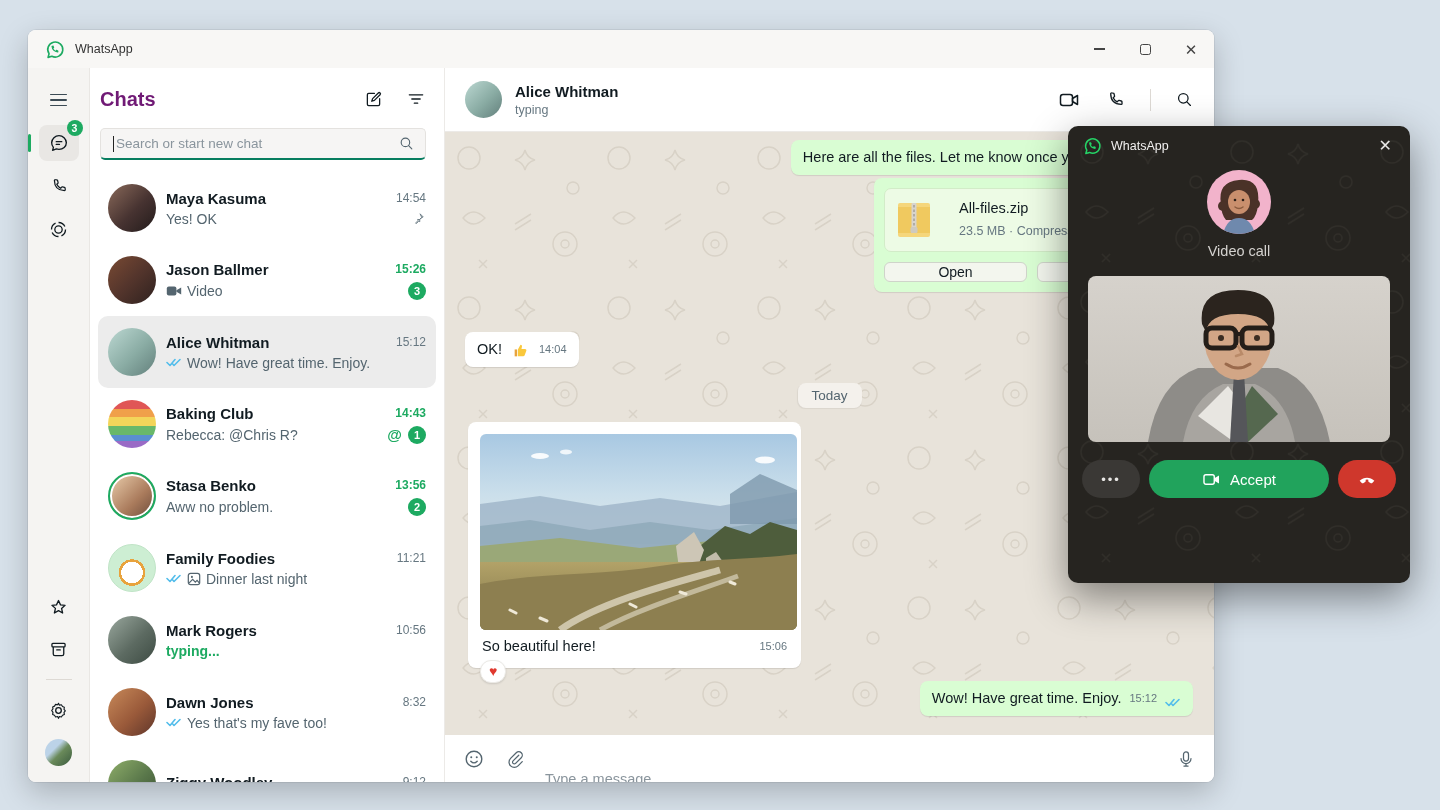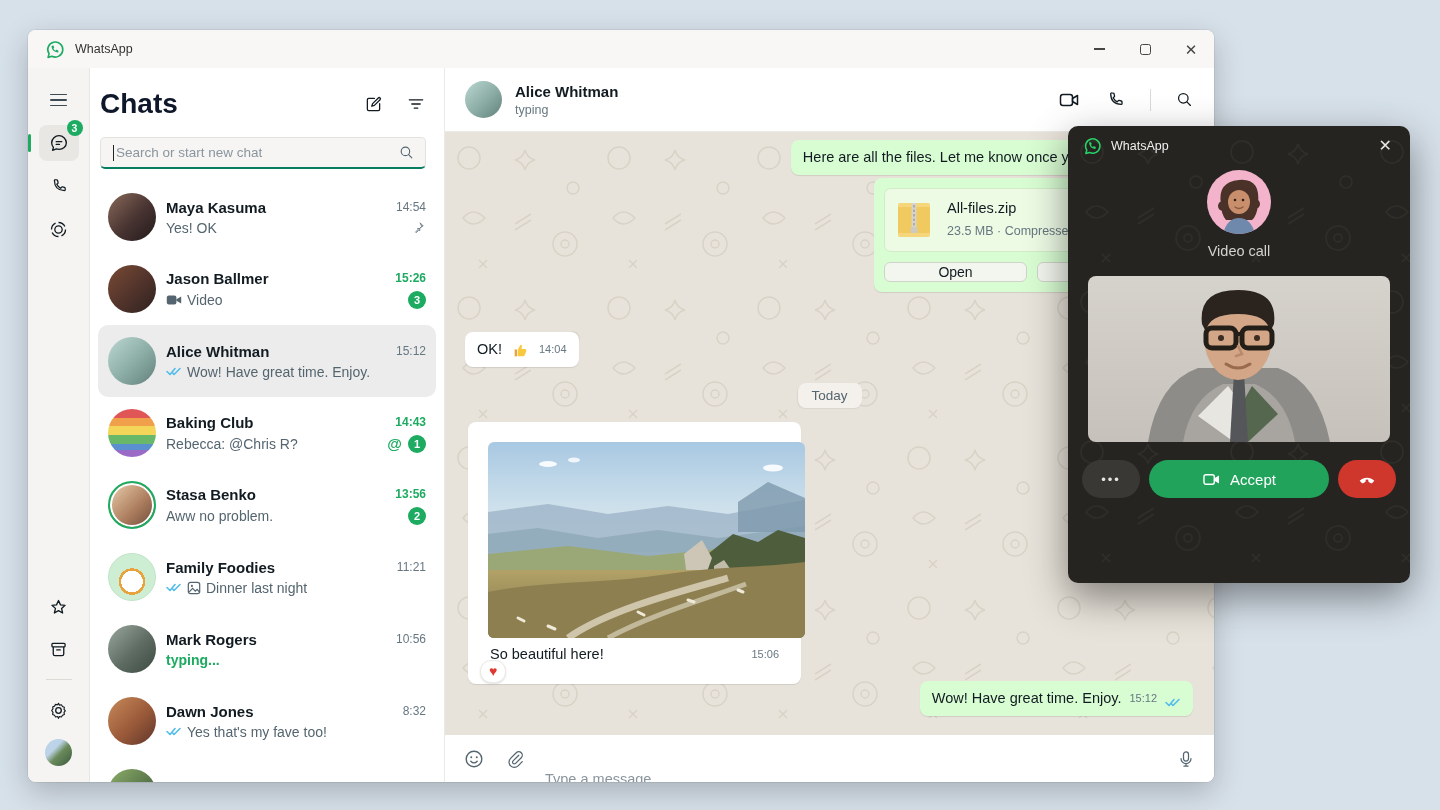--- a/index.html
+++ b/index.html
@@ -44,21 +44,21 @@
   .av-stasa { background:linear-gradient(135deg,#ecd0ae,#aa7b5c 60%,#6a4a3a); box-shadow:0 0 0 2px #fff inset; border:2.5px solid #1daa61; }
   .av-family{ background:radial-gradient(circle at 50% 60%, #ffffff 0 30%, #e8a33d 30% 37%, #cdeed3 37%); border:1px solid #bfe4c6; }
   .av-mark  { background:linear-gradient(135deg,#9aa89e,#5d6b62 55%,#3c4a42); }
   .av-dawn  { background:linear-gradient(135deg,#c88a5a,#9a5a3a 55%,#5e352a); }
   .av-ziggy { background:linear-gradient(135deg,#8fae6a,#59774a 55%,#394f33); }
   .av-profile{ background:linear-gradient(135deg,#bcd3e8 0 35%,#6a8a5a 55%,#3a5a3f); }
 
   
   .chatlist { width:355px; background:#fff; border-right:1px solid #eceae7; display:flex; flex-direction:column; min-height:0; }
   .cl-head { padding:20px 18px 0 10px; display:flex; align-items:center; }
-  .cl-title { font-size:28px; font-weight:bold; color:#0f172a; flex:1; }
+  .cl-title { font-size:20px; font-weight:bold; color:#701a75; flex:1; }
   .cl-actions { display:flex; gap:22px; color:#3b4a54; }
   .searchbar { margin:17px 18px 0 10px; height:32px; background:#f6f5f4; border:1px solid #e4e2df;
     border-bottom:2px solid #077d5f; border-radius:5px; display:flex; align-items:center; padding:0 10px 0 12px; position:relative; }
   .caret { width:1px; height:16px; background:#222; margin-right:2px; }
   .searchbar input { border:none; outline:none; background:transparent; flex:1; font-size:13.5px; font-family:"Liberation Sans",sans-serif; color:#111; }
   .searchbar input::placeholder { color:#8a959d; }
   .rows { flex:1; overflow:hidden; margin-top:12px; padding:0 8px; }
   .chat-row { height:72px; display:flex; align-items:center; gap:10px; padding:0 10px; border-radius:10px; }
   .chat-row.selected { background:#ececec; }
   .row-avatar { width:48px; height:48px; flex:0 0 48px; }
@@ -88,29 +88,29 @@
   
   .canvas { position:relative; flex:1; background:#e8e3da; overflow:hidden; }
   .doodles { position:absolute; inset:0; }
   .msg { position:absolute; border-radius:8px; box-shadow:0 1px 1px rgba(0,0,0,.10); font-size:14.5px; line-height:19px; }
   .out { background:#d9fdd3; }
   .in  { background:#fff; }
   .msg-row { display:flex; align-items:flex-end; gap:8px; }
   .msg-time { font-size:11px; color:#667781; white-space:nowrap; }
   .m-files { top:8px; right:24px; padding:8px 12px; white-space:nowrap; max-width:560px; overflow:hidden; }
   .m-file { top:46px; right:24px; width:316px; padding:10px; }
-  .file-card { background:#edfbe5; border:1px solid #d2ecc8; border-radius:7px; padding:10px 12px; display:flex; align-items:center; gap:16px; overflow:hidden; }
+  .file-card { background:#edfbe5; border:1px solid #d2ecc8; border-radius:7px; padding:10px 12px; display:flex; align-items:center; gap:28px; overflow:hidden; }
   .file-name { font-size:14.5px; color:#111b21; white-space:nowrap; }
   .file-meta { font-size:12.5px; color:#667781; margin-top:4px; white-space:nowrap; }
   .file-btns { display:flex; gap:10px; margin-top:10px; }
   .file-btn { flex:1; height:20px; border:1px solid #cfd4ca; background:#f3f6ee; border-radius:6px; font-size:14px; color:#111b21; display:flex; align-items:center; justify-content:center; font-family:"Liberation Sans",sans-serif; }
   .m-ok { top:200px; left:20px; padding:8px 12px; }
   .m-ok .msg-row { gap:10px; }
   .divider { position:absolute; top:251px; left:50%; transform:translateX(-50%); background:#f4f1ec; color:#54656f; font-size:13.5px; padding:5px 14px; border-radius:8px; box-shadow:0 1px 1px rgba(0,0,0,.06); }
-  .m-photo { top:290px; left:23px; width:333px; padding:20px; }
+  .m-photo { top:290px; left:23px; width:333px; padding:12px; }
   .photo-frame { width:317px; height:196px; border-radius:6px; overflow:hidden; display:block; }
   .caption-row { display:flex; align-items:flex-end; margin-top:7px; padding:0 2px; }
   .caption { flex:1; font-size:14.5px; }
   .reaction { position:absolute; top:528px; left:35px; background:#fff; border:1px solid #eceae6; border-radius:11px; padding:1px 8px 2px; box-shadow:0 1px 2px rgba(0,0,0,.12); }
   .heart { color:#e0382e; font-size:14px; }
   .m-wow { top:549px; right:21px; padding:8px 12px; }
 
   
   .composer { height:47px; background:#fff; display:flex; align-items:center; padding:0 18px; gap:20px; flex:0 0 47px; }
   .composer input { flex:1; border:none; outline:none; font-size:14.5px; font-family:"Liberation Sans",sans-serif; color:#111; background:transparent;margin-top:40px; }

